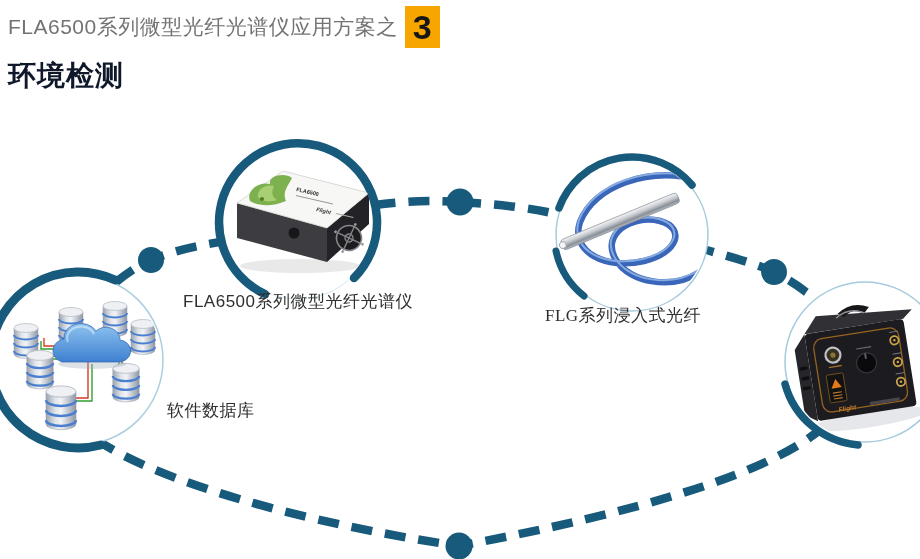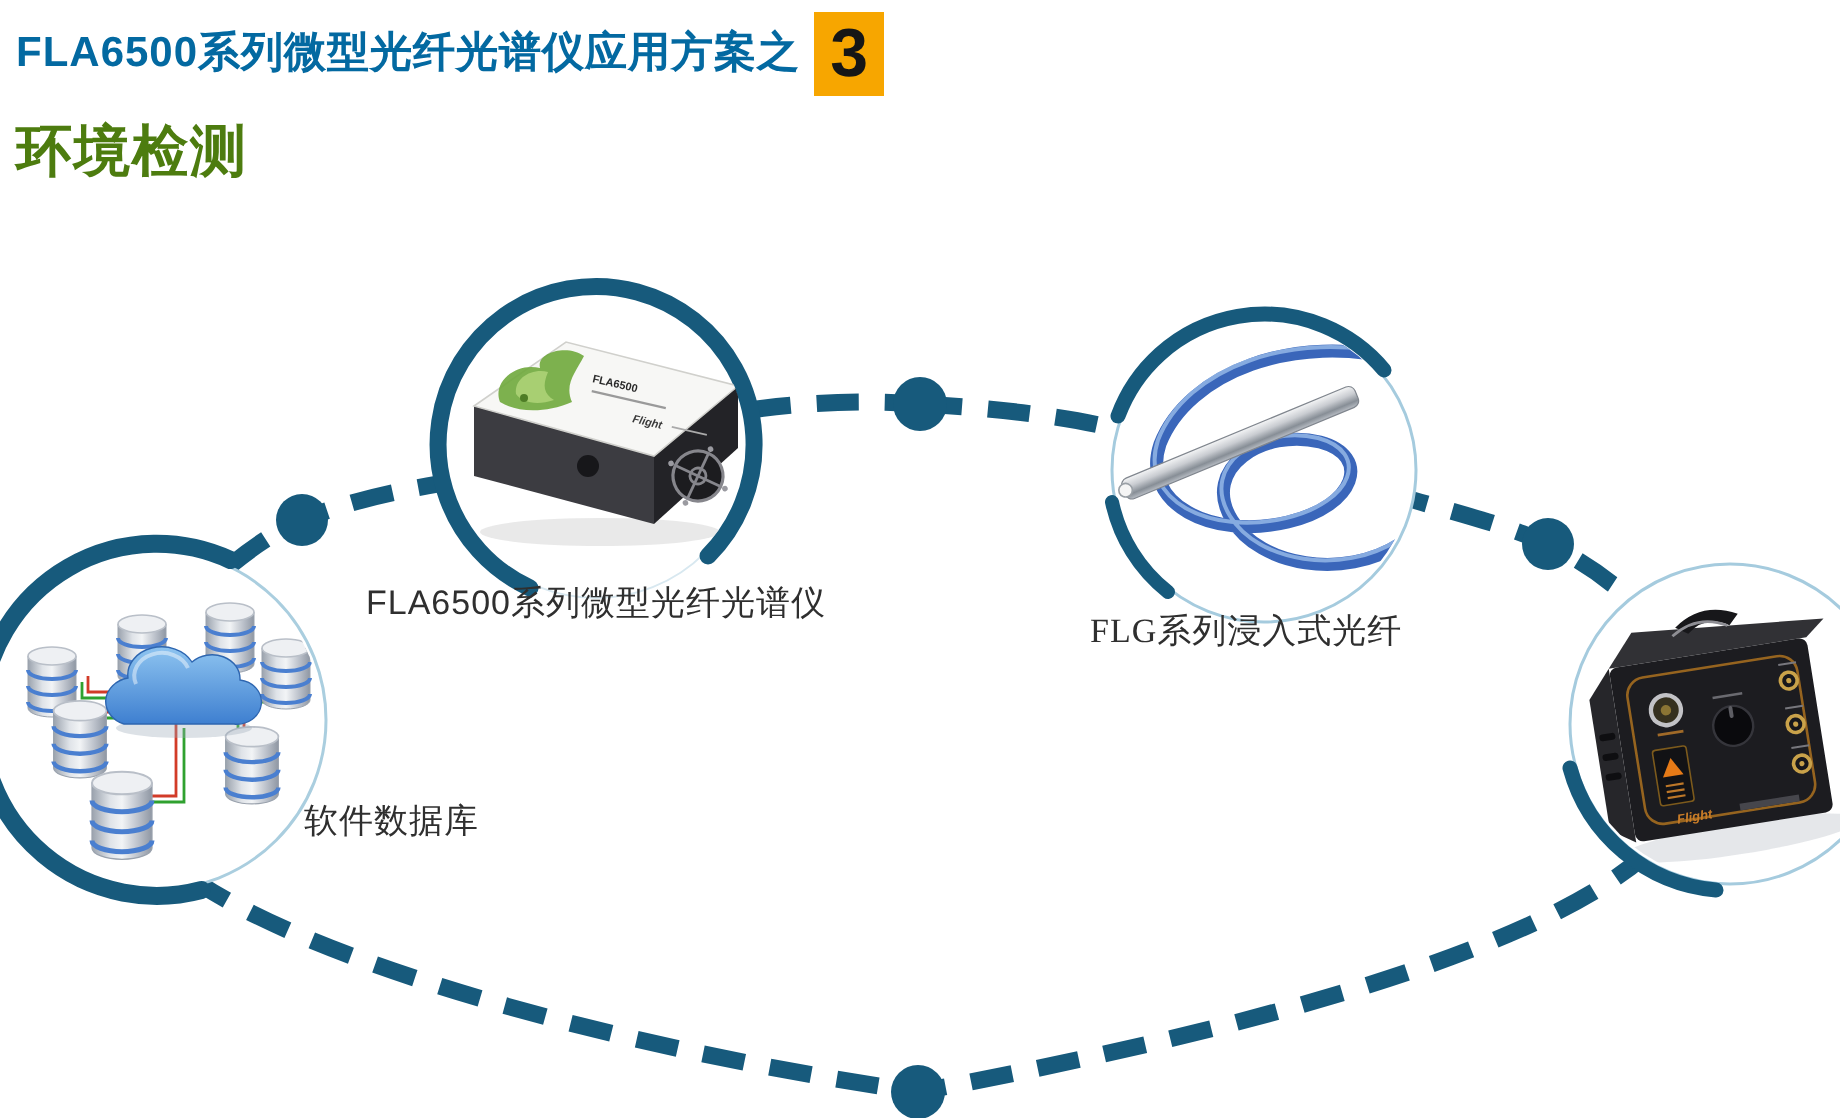--- a/index.html
+++ b/index.html
@@ -4,36 +4,36 @@
 <style>
   html,body{margin:0;padding:0;background:#ffffff;}
   .stage{
     position:relative;width:920px;height:559px;background:#ffffff;overflow:hidden;
     font-family:"Liberation Sans","DejaVu Sans",sans-serif;
   }
   .diagram-svg{position:absolute;left:0;top:0;z-index:1;}
   .hdr{position:absolute;left:8px;top:6px;z-index:3;}
   .title-row{display:flex;align-items:flex-start;}
   .title-main{
-    font-size:21px;font-weight:bold;color:#0369a1;letter-spacing:.5px;
+    font-size:21px;font-weight:normal;color:#737373;letter-spacing:.5px;
     line-height:42px;white-space:nowrap;
   }
   .badge{
     display:inline-block;width:35px;height:42px;margin-left:7px;
     background:#f7a600;color:#161616;font-size:34px;font-weight:bold;
     text-align:center;line-height:42px;
   }
-  .subtitle{font-size:28px;font-weight:bold;color:#4d7c0f;margin-top:9px;letter-spacing:1px;}
+  .subtitle{font-size:28px;font-weight:bold;color:#0f172a;margin-top:9px;letter-spacing:1px;}
   .node-label{
     position:absolute;z-index:2;font-size:17px;color:#2f2f2f;
     white-space:nowrap;letter-spacing:.5px;
   }
   .lbl-spectrometer{left:183px;top:290px;}
   .lbl-fiber{left:545px;top:304px;font-family:Liberation Serif, serif;}
-  .lbl-database{left:152px;top:399px;}
+  .lbl-database{left:167px;top:399px;}
   .lbl-light{left:603px;top:399px;}
 </style>
 </head>
 <body>
 
 <div class="stage">
 
   <div class="hdr">
     <div class="title-row">
       <span class="title-main">FLA6500系列微型光纤光谱仪应用方案之</span>

